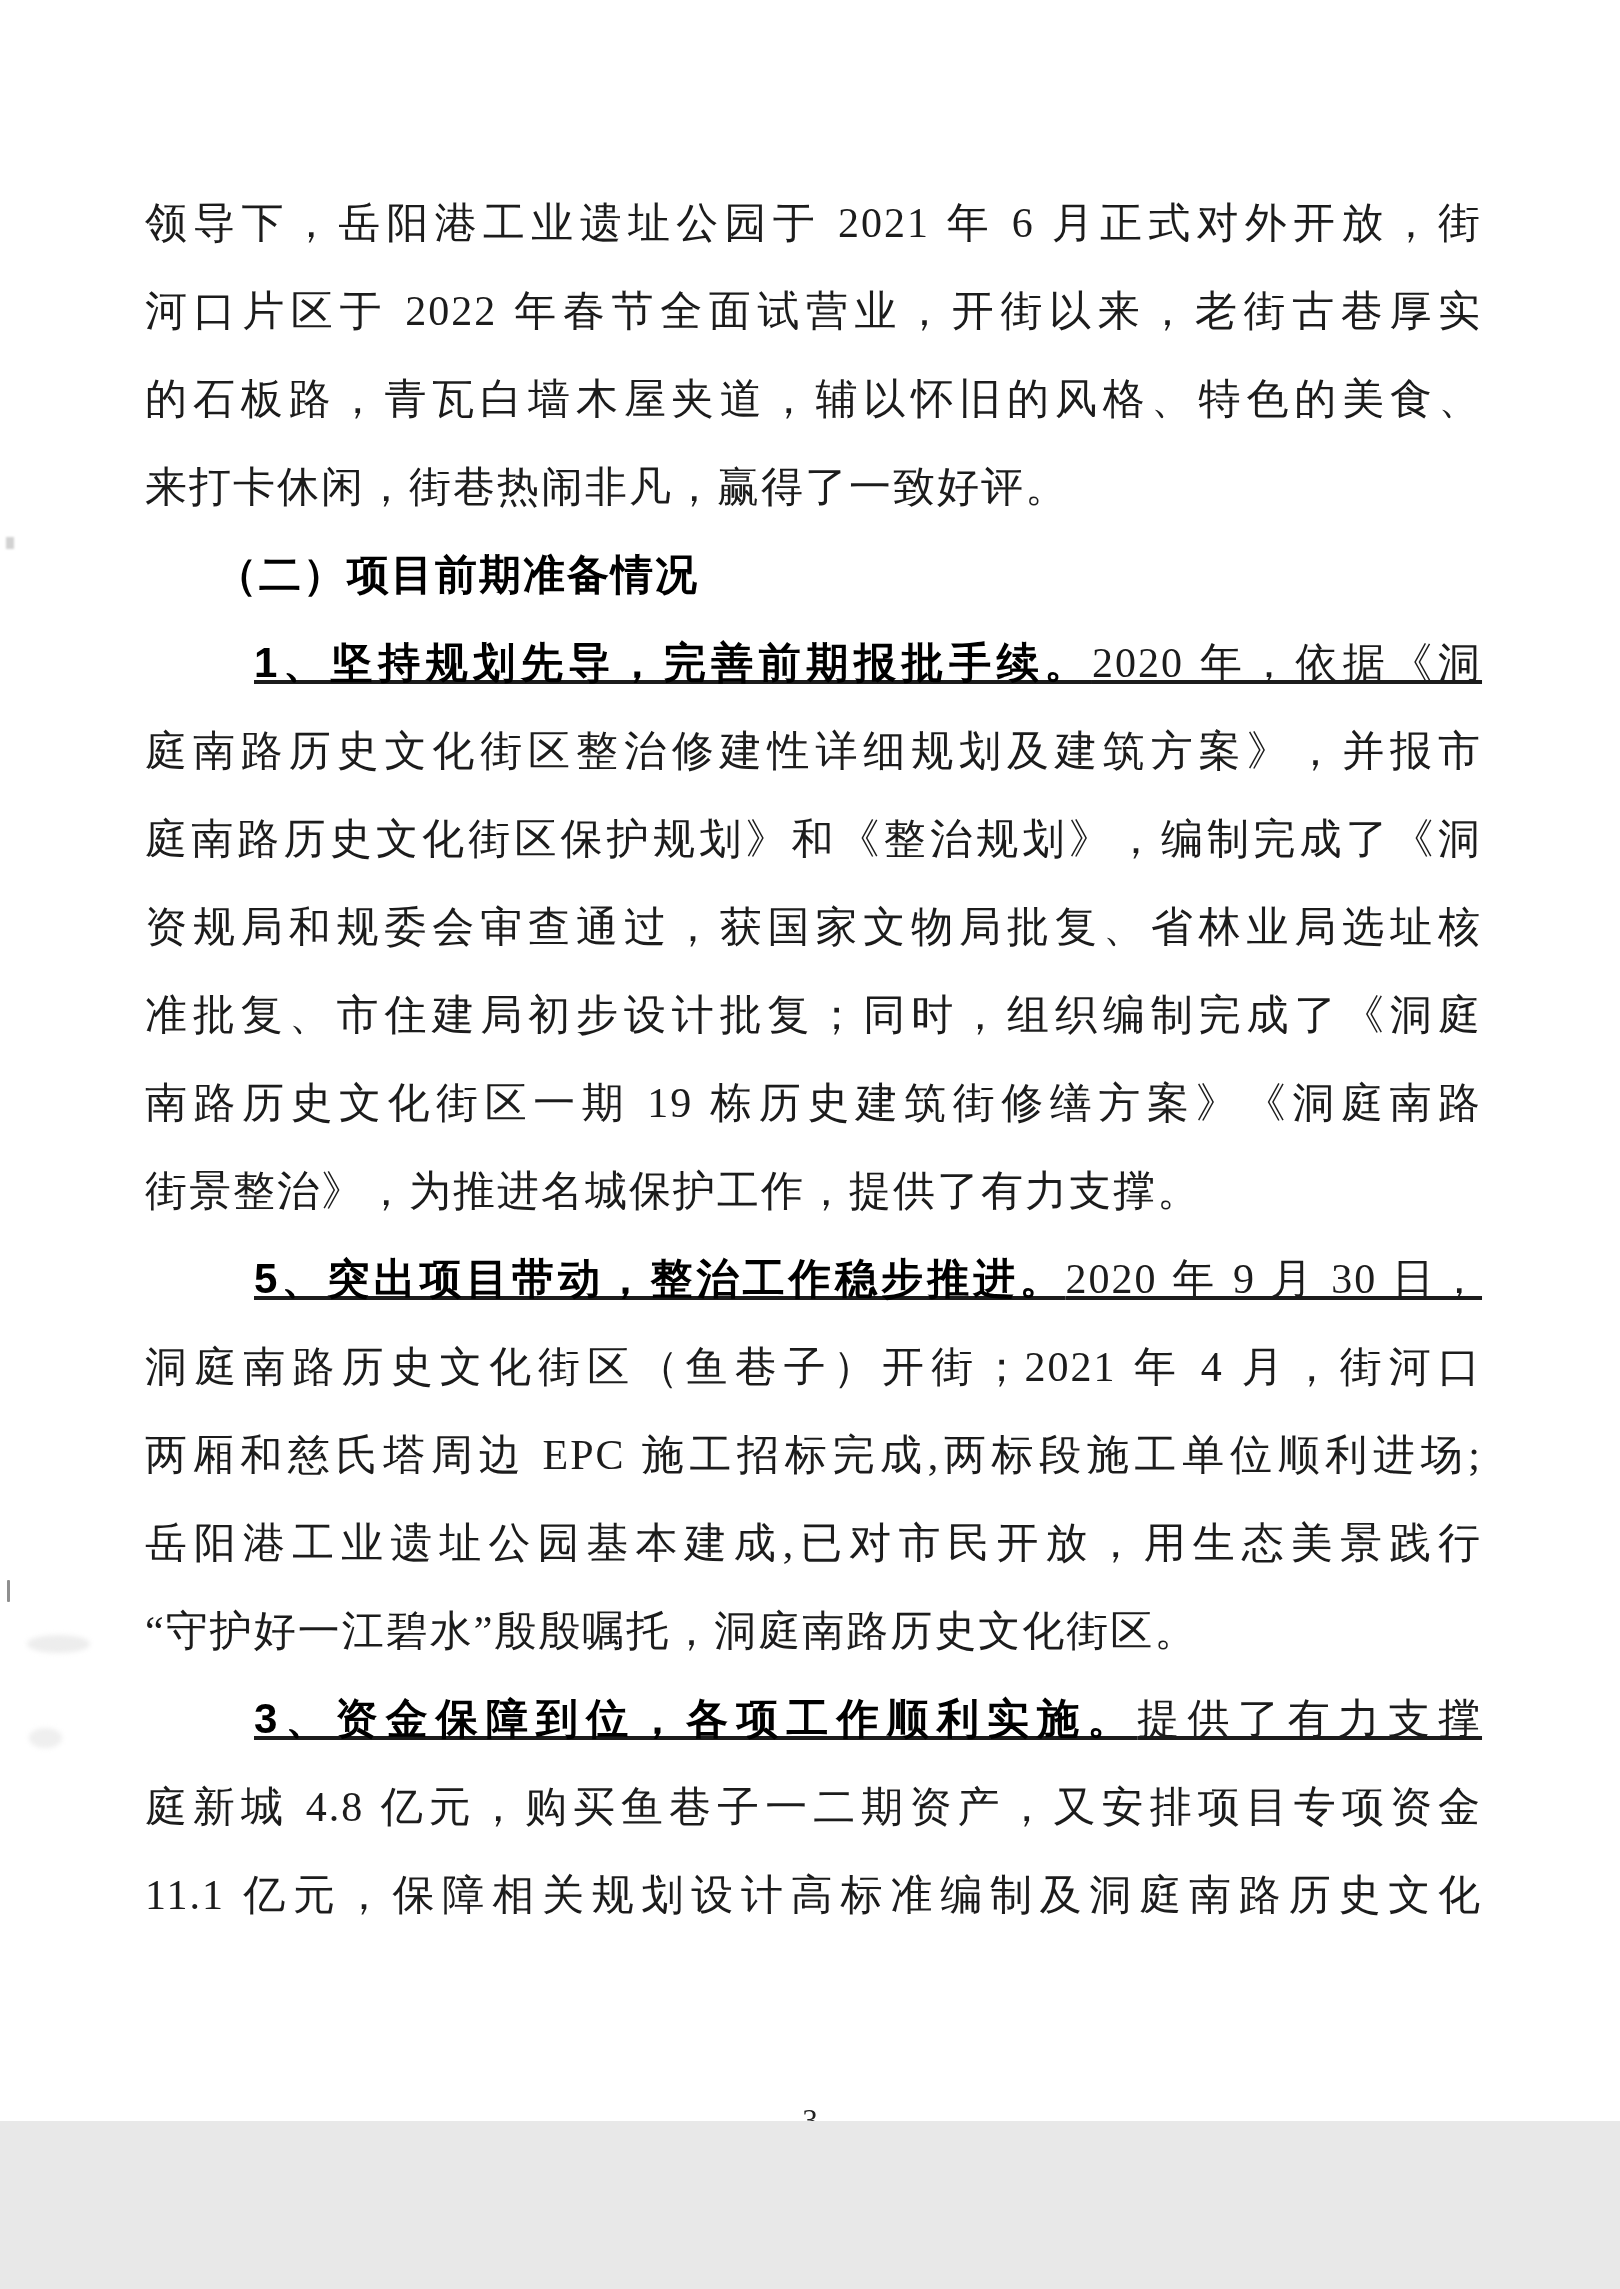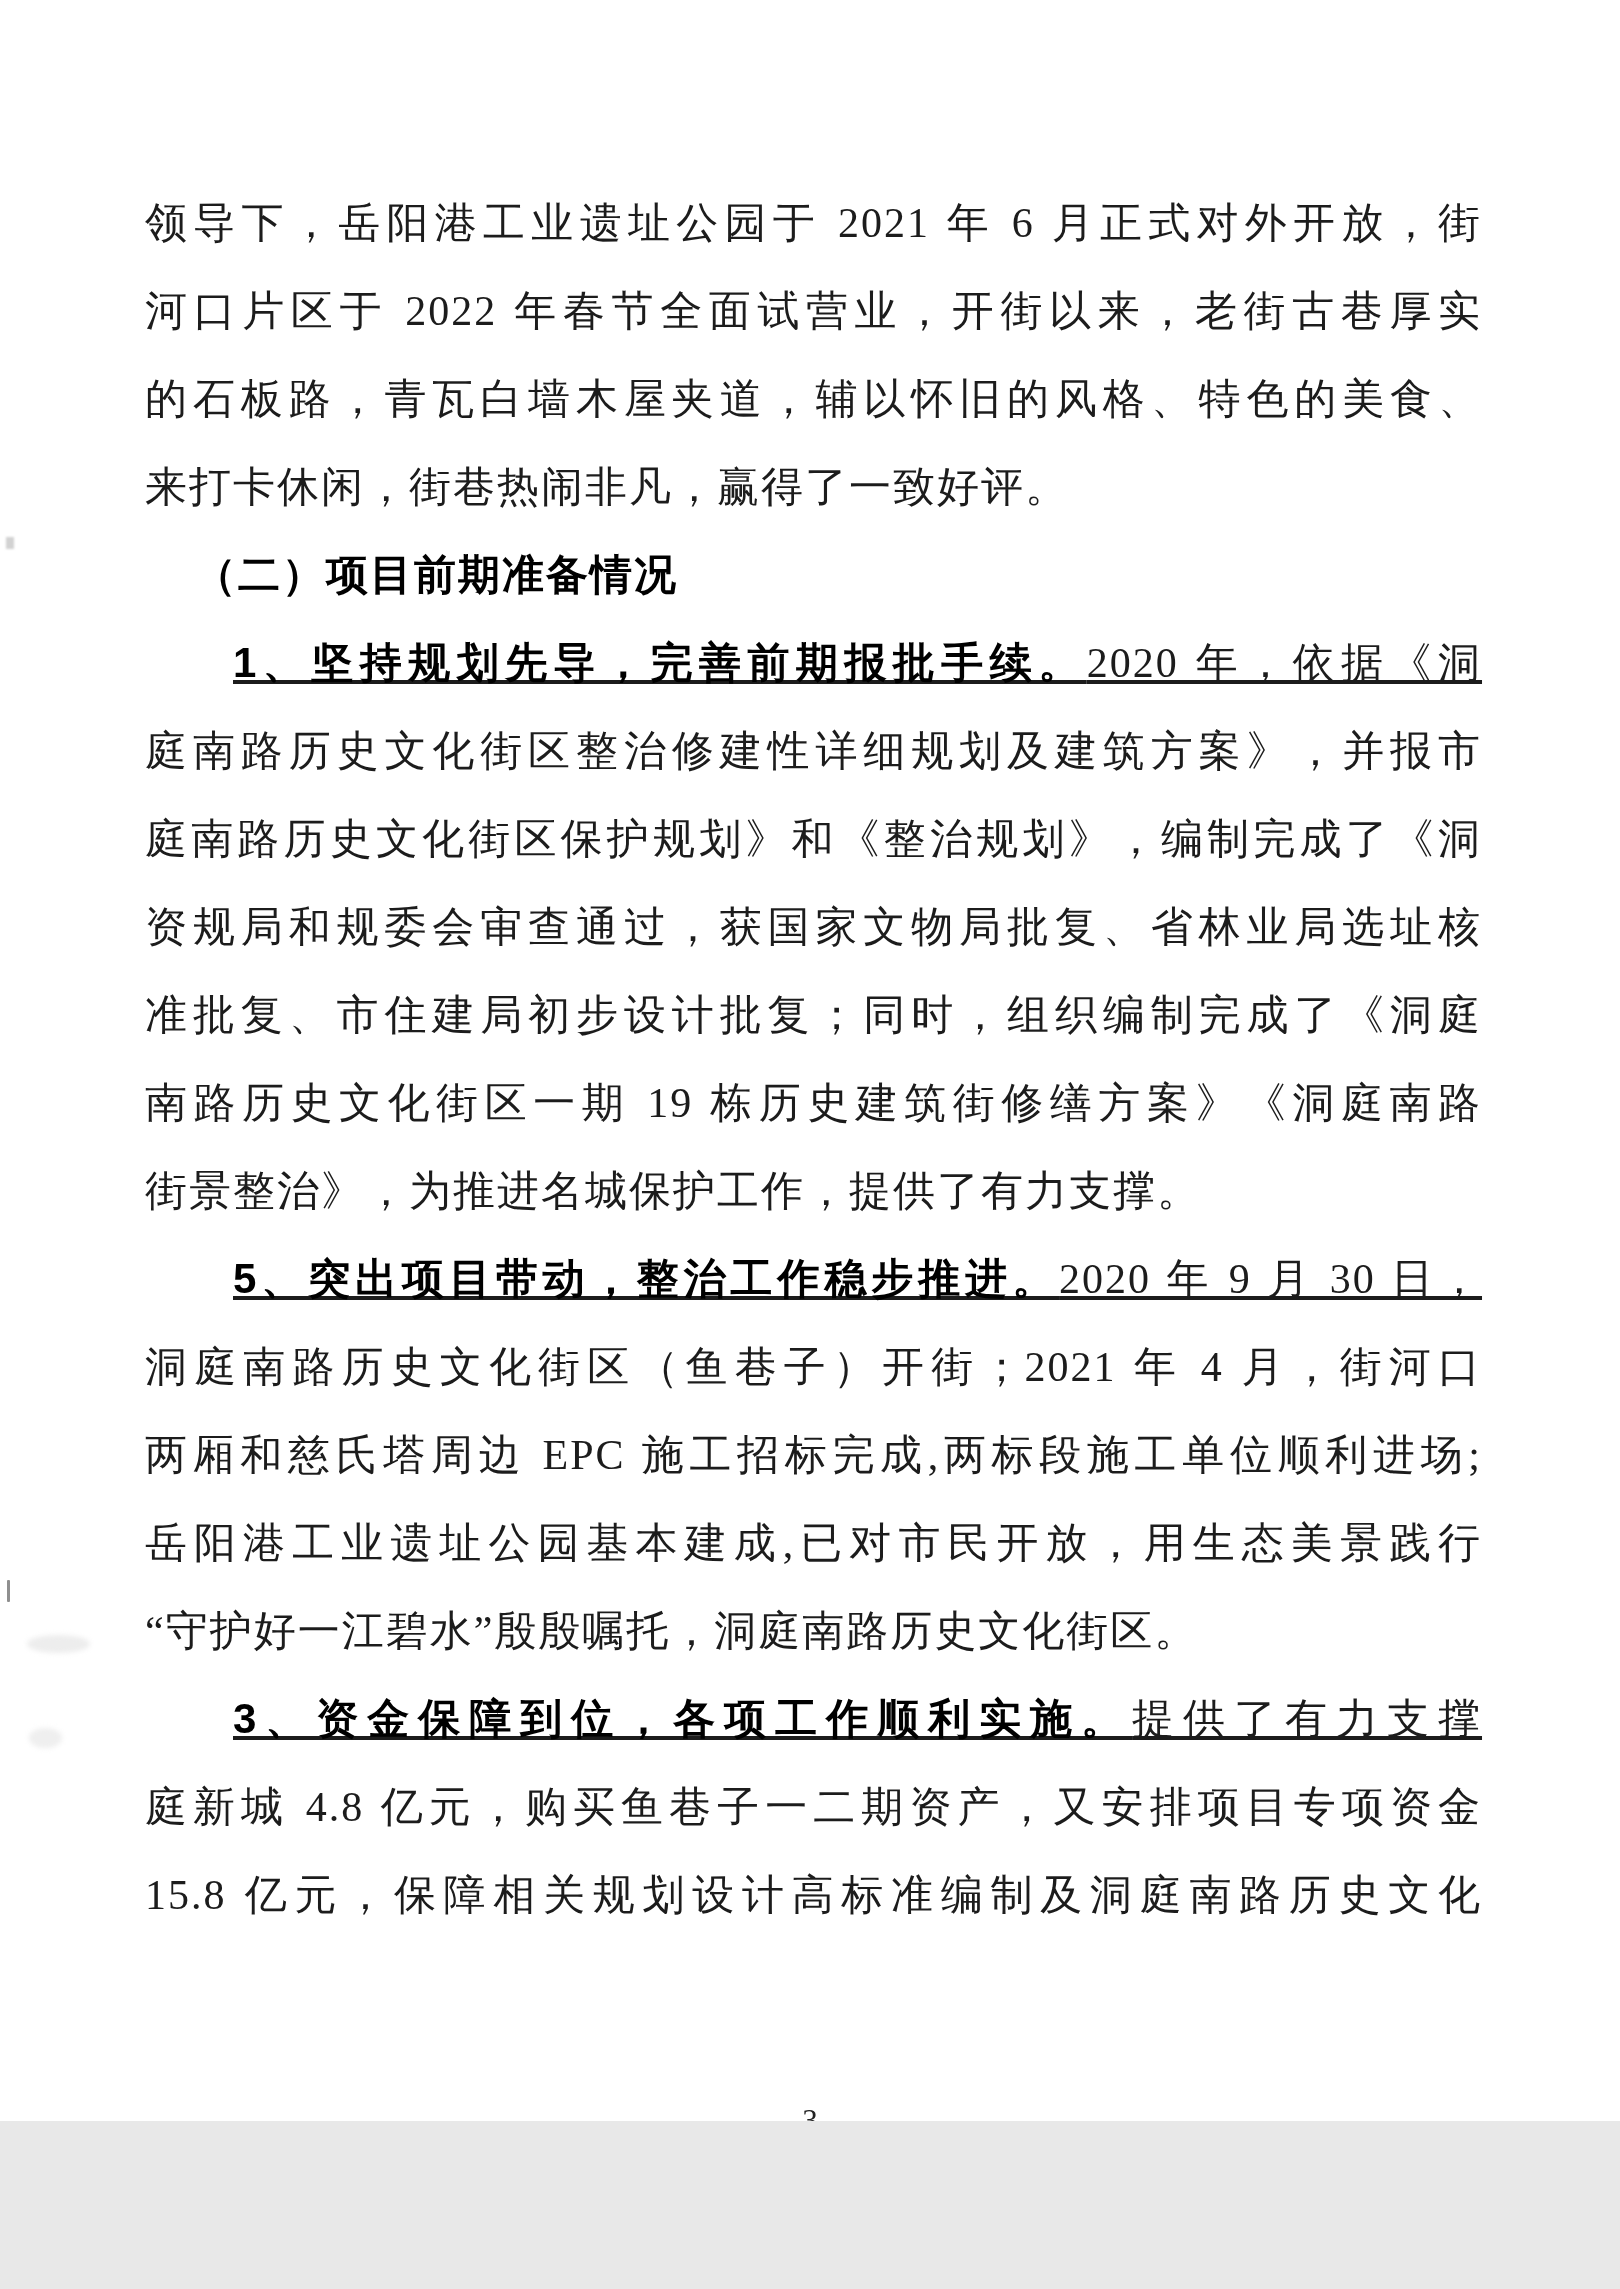--- a/index.html
+++ b/index.html
@@ -37,20 +37,21 @@
     text-indent: 88px;
     text-decoration: underline;
   }
   .line.heading {
     text-indent: 49px;
   }
   .seg.bold {
     font-weight: 700;
     color: #000000;
     font-family: "Liberation Sans", "Liberation Serif", sans-serif;
+    margin-left: 21px;
   }
   .page-number {
     position: absolute;
     left: 0;
     top: 2096px;
     width: 1620px;
     height: 49px;
     line-height: 49px;
     text-align: center;
     font-size: 31px;
@@ -120,21 +121,21 @@
       <div class="line fill"><span class="seg">准批复、市住建局初步设计批复；同时，组织编制完成了《洞庭</span></div>
       <div class="line fill"><span class="seg">南路历史文化街区一期 19 栋历史建筑街修缮方案》《洞庭南路</span></div>
       <div class="line"><span class="seg">街景整治》，为推进名城保护工作，提供了有力支撑。</span></div>
       <div class="line fill indent"><span class="seg bold">5、突出项目带动，整治工作稳步推进。</span><span class="seg">2020 年 9 月 30 日，</span></div>
       <div class="line fill"><span class="seg">洞庭南路历史文化街区（鱼巷子）开街；2021 年 4 月，街河口</span></div>
       <div class="line fill"><span class="seg">两厢和慈氏塔周边 EPC 施工招标完成,两标段施工单位顺利进场;</span></div>
       <div class="line fill"><span class="seg">岳阳港工业遗址公园基本建成,已对市民开放，用生态美景践行</span></div>
       <div class="line"><span class="seg">“守护好一江碧水”殷殷嘱托，洞庭南路历史文化街区。</span></div>
       <div class="line fill indent"><span class="seg bold">3、资金保障到位，各项工作顺利实施。</span><span class="seg">提供了有力支撑</span></div>
       <div class="line fill"><span class="seg">庭新城 4.8 亿元，购买鱼巷子一二期资产，又安排项目专项资金</span></div>
-      <div class="line fill"><span class="seg">15.8 亿元，保障相关规划设计高标准编制及洞庭南路历史文化</span></div>
+      <div class="line fill"><span class="seg">11.1 亿元，保障相关规划设计高标准编制及洞庭南路历史文化</span></div>
     </div>
 
   <div class="page-number">
     <span>3</span>
   </div>
 
 </div>
 
 
 </body></html>

